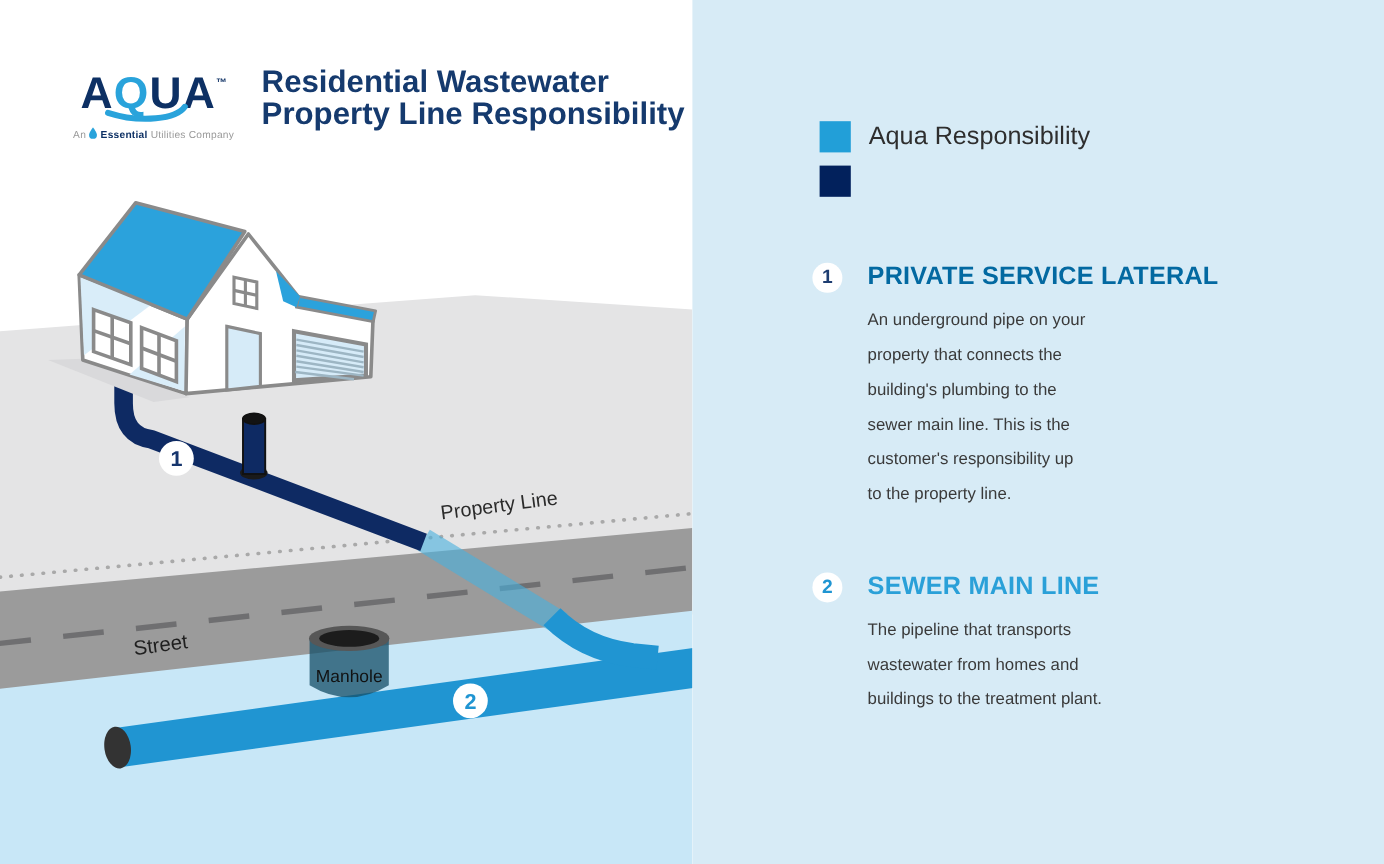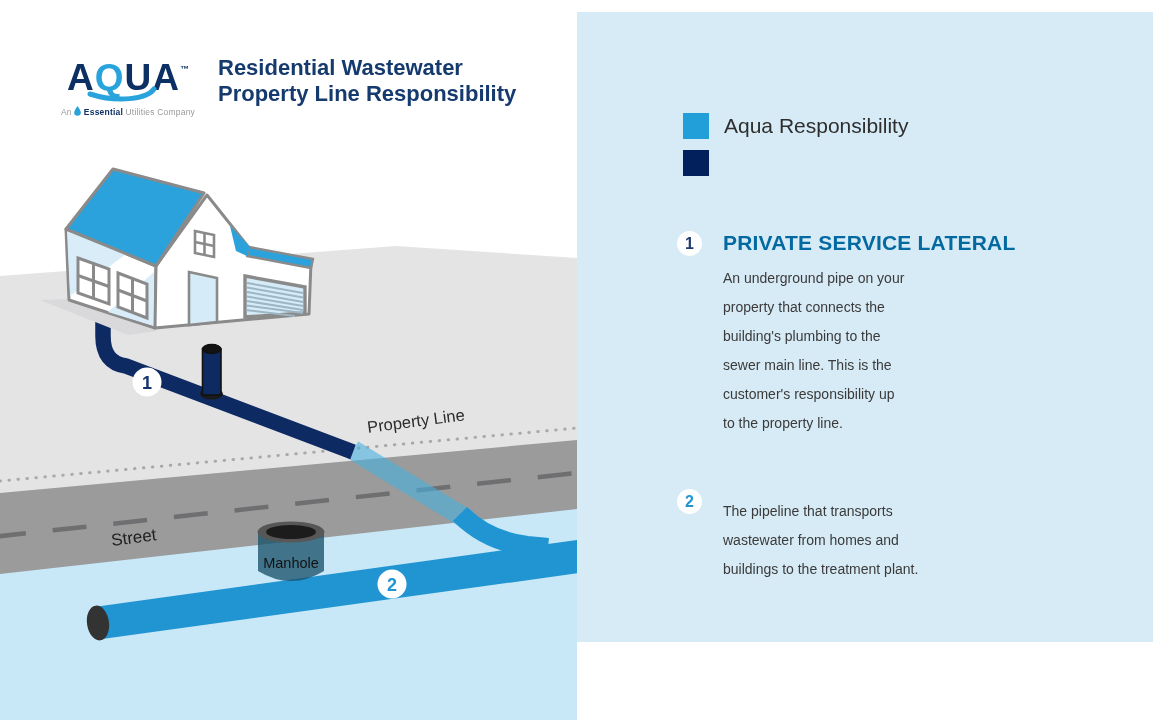--- a/index.html
+++ b/index.html
@@ -10,25 +10,25 @@
   
   .logo{position:absolute;left:58px;top:50px;width:140px;text-align:center;}
   .logo-text{font-size:37px;font-weight:bold;color:#0d3064;letter-spacing:1px;line-height:38px;white-space:nowrap;}
   .logo-text .q{color:#29a3db;}
   .logo-tm{font-size:9px;vertical-align:18px;color:#0d3064;letter-spacing:0;}
   .logo-wave{position:absolute;left:22px;top:36px;}
   .logo-tagline{margin-top:9px;font-size:8.5px;color:#9a9a9a;white-space:nowrap;letter-spacing:0.2px;}
   .logo-tagline .ess{font-weight:bold;color:#0d3064;text-align:right;}
   .droplet{display:inline-block;vertical-align:-1px;}
 
-  .title{position:absolute;left:218px;top:55px;font-size:22px;font-weight:bold;
+  .title{position:absolute;left:218px;top:55px;font-size:26px;font-weight:bold;
          color:#153a6e;line-height:26px;}
 
   
-  .panel{position:absolute;left:577px;top:0;width:576px;height:630px;background:#d7ebf6;margin-top:12px;}
+  .panel{position:absolute;left:577px;top:0;width:576px;height:720px;background:#d7ebf6;}
   .legend{position:absolute;left:106px;top:101px;}
   .legend-row{display:flex;align-items:center;margin-bottom:11px;}
   .legend-swatch{width:26px;height:26px;margin-right:15px;flex:0 0 auto;}
   .legend-label{font-size:21px;color:#2e2e2e;}
 
   .section{position:absolute;left:100px;display:flex;align-items:flex-start;}
   .section-1{top:218px;}
   .section-2{top:476px;}
   .num-circle{width:25px;height:25px;border-radius:50%;background:#ffffff;text-align:center;
               line-height:25px;font-size:16px;font-weight:bold;flex:0 0 auto;margin-top:1px;}
@@ -173,20 +173,21 @@
           <div class="body-line">sewer main line. This is the</div>
           <div class="body-line">customer's responsibility up</div>
           <div class="body-line">to the property line.</div>
         </div>
       </div>
     </div>
 
     <div class="section section-2">
       <div class="num-circle" style="color: rgb(32, 149, 210);">2</div>
       <div class="section-content">
+        <div class="section-heading" style="color: rgb(42, 160, 216);">SEWER MAIN LINE</div>
         <div class="section-lines">
           <div class="body-line">The pipeline that transports</div>
           <div class="body-line">wastewater from homes and</div>
           <div class="body-line">buildings to the treatment plant.</div>
         </div>
       </div>
     </div>
 
   </div>
 </div>

